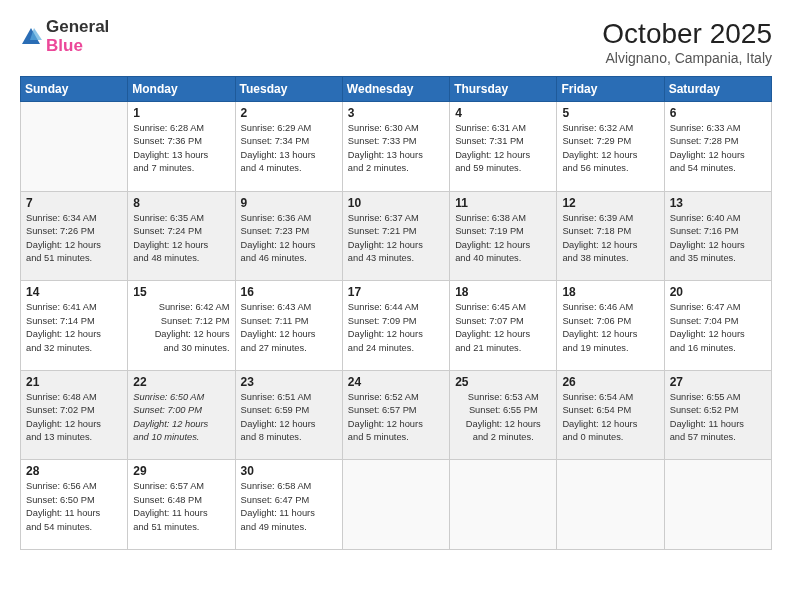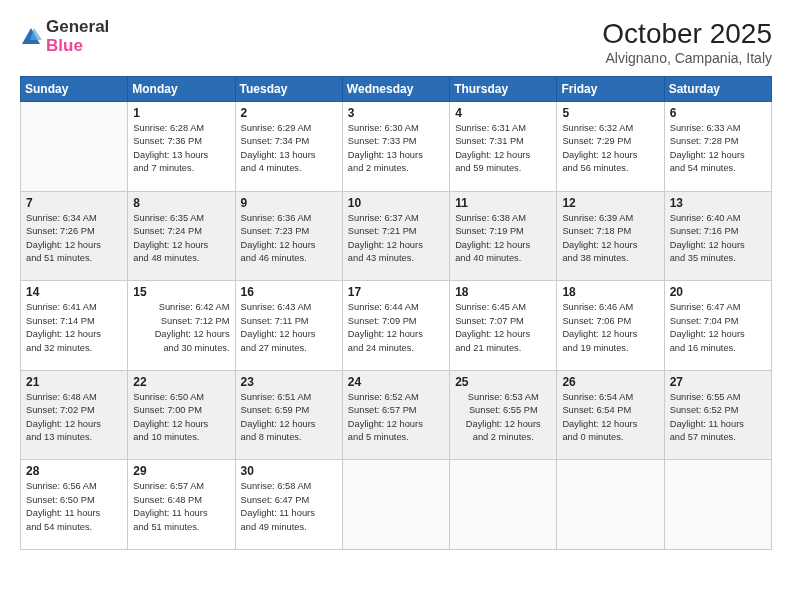--- a/index.html
+++ b/index.html
@@ -288,21 +288,21 @@
         <tr class="row-shade">
           <td>
             <span class="day-num">21</span>
             <div class="day-info" style="white-space: pre-line;">Sunrise: 6:48 AM
 Sunset: 7:02 PM
 Daylight: 12 hours
 and 13 minutes.</div>
           </td>
           <td>
             <span class="day-num">22</span>
-            <div class="day-info" style="white-space: pre-line;">Sunrise: 6:50 AM
+            <div class="day-info" style="white-space: pre-line; font-style: italic;">Sunrise: 6:50 AM
 Sunset: 7:00 PM
 Daylight: 12 hours
 and 10 minutes.</div>
           </td>
           <td>
             <span class="day-num">23</span>
             <div class="day-info" style="white-space: pre-line;">Sunrise: 6:51 AM
 Sunset: 6:59 PM
 Daylight: 12 hours
 and 8 minutes.</div>

